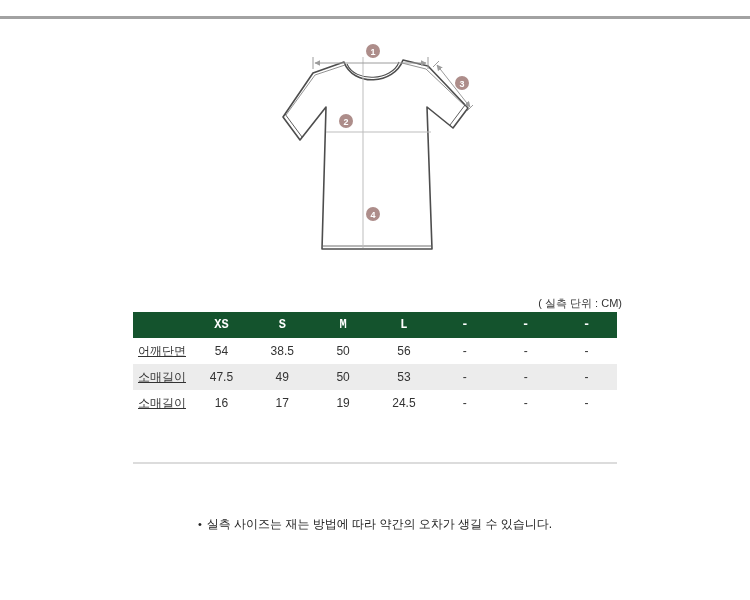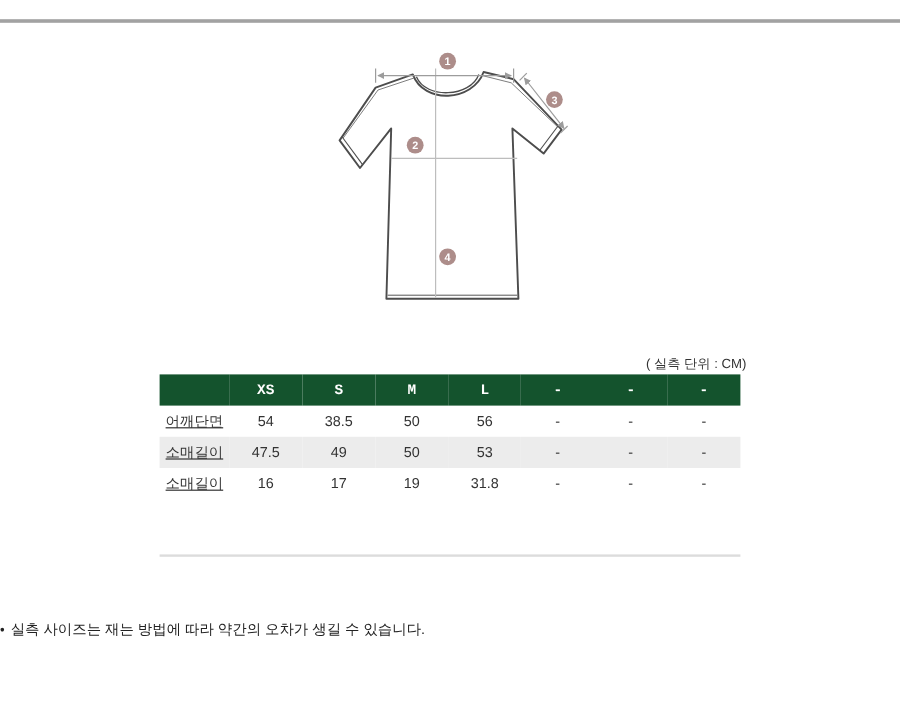--- a/index.html
+++ b/index.html
@@ -38,21 +38,21 @@
   table.size-table tbody tr:nth-child(even) { background: #ececec; }
   table.size-table tbody th { font-weight: normal; padding: 0; text-decoration: underline; }
   table.size-table tbody td { padding: 0; }
   .bottom-divider {
     position: absolute; left: 133px; top: 462px;
     width: 484px; height: 2px;
     background: #dcdcdc;
   }
   .footnote {
     position: absolute; left: 0; top: 516px;
-    width: 750px; 
+    width: 750px; text-align: center;
     font-size: 12px; color: #222;
   }
   .footnote .bullet { margin-right: 5px; font-size: 11px; }
 </style>
 </head>
 <body>
 
 <div class="top-divider"></div>
 
 <svg class="shirt-figure" width="220" height="230" viewBox="0 0 220 230">
@@ -147,21 +147,21 @@
       <td>53</td>
       <td>-</td>
       <td>-</td>
       <td>-</td>
     </tr>
     <tr>
       <th>소매길이</th>
       <td>16</td>
       <td>17</td>
       <td>19</td>
-      <td>31.8</td>
+      <td>24.5</td>
       <td>-</td>
       <td>-</td>
       <td>-</td>
     </tr>
   </tbody>
 </table>
 
 <div class="bottom-divider"></div>
 
 <div class="footnote">

